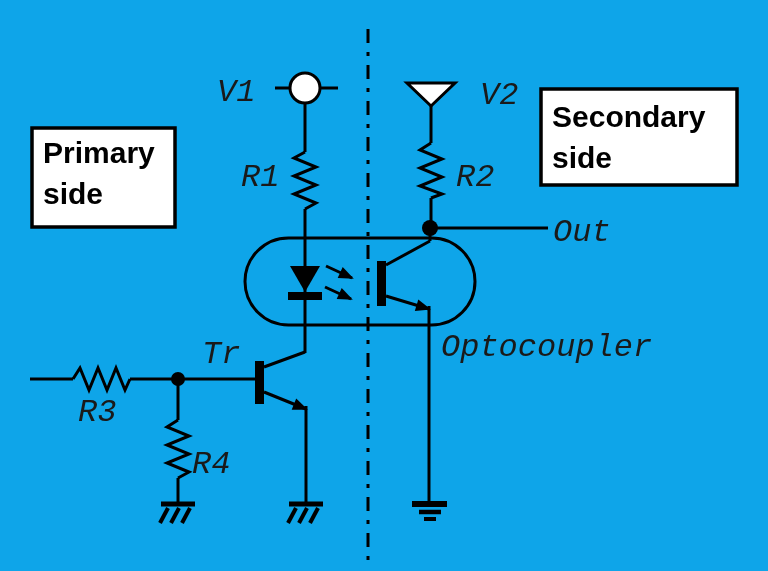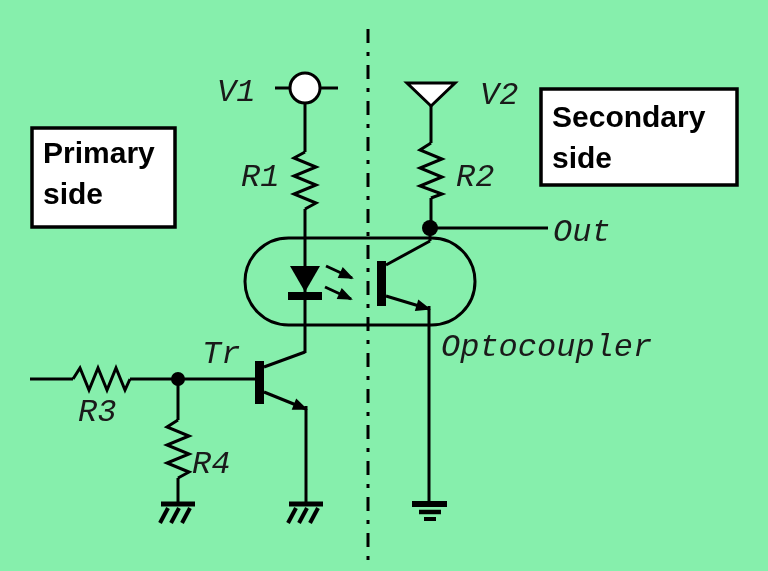--- a/index.html
+++ b/index.html
@@ -1,20 +1,20 @@
 <!DOCTYPE html>
 <html><head>
 <meta charset="utf-8">
 <style>
   html, body { margin: 0; padding: 0; background: #ffffff; }
   .canvas {
     position: relative;
     width: 768px;
     height: 571px;
-    background: #86efac;
+    background: #0ea5e9;
     overflow: hidden;
   }
   svg { display: block; }
   .wire   { stroke: #000000; stroke-width: 3; fill: none; }
   .thick  { stroke: #000000; fill: none; }
   .filled { fill: #000000; stroke: none; }
   .outline{ fill: #ffffff; stroke: #000000; stroke-width: 3; }
   .lbl {
     font-family: "Liberation Mono", "DejaVu Sans Mono", monospace;
     font-style: italic;

